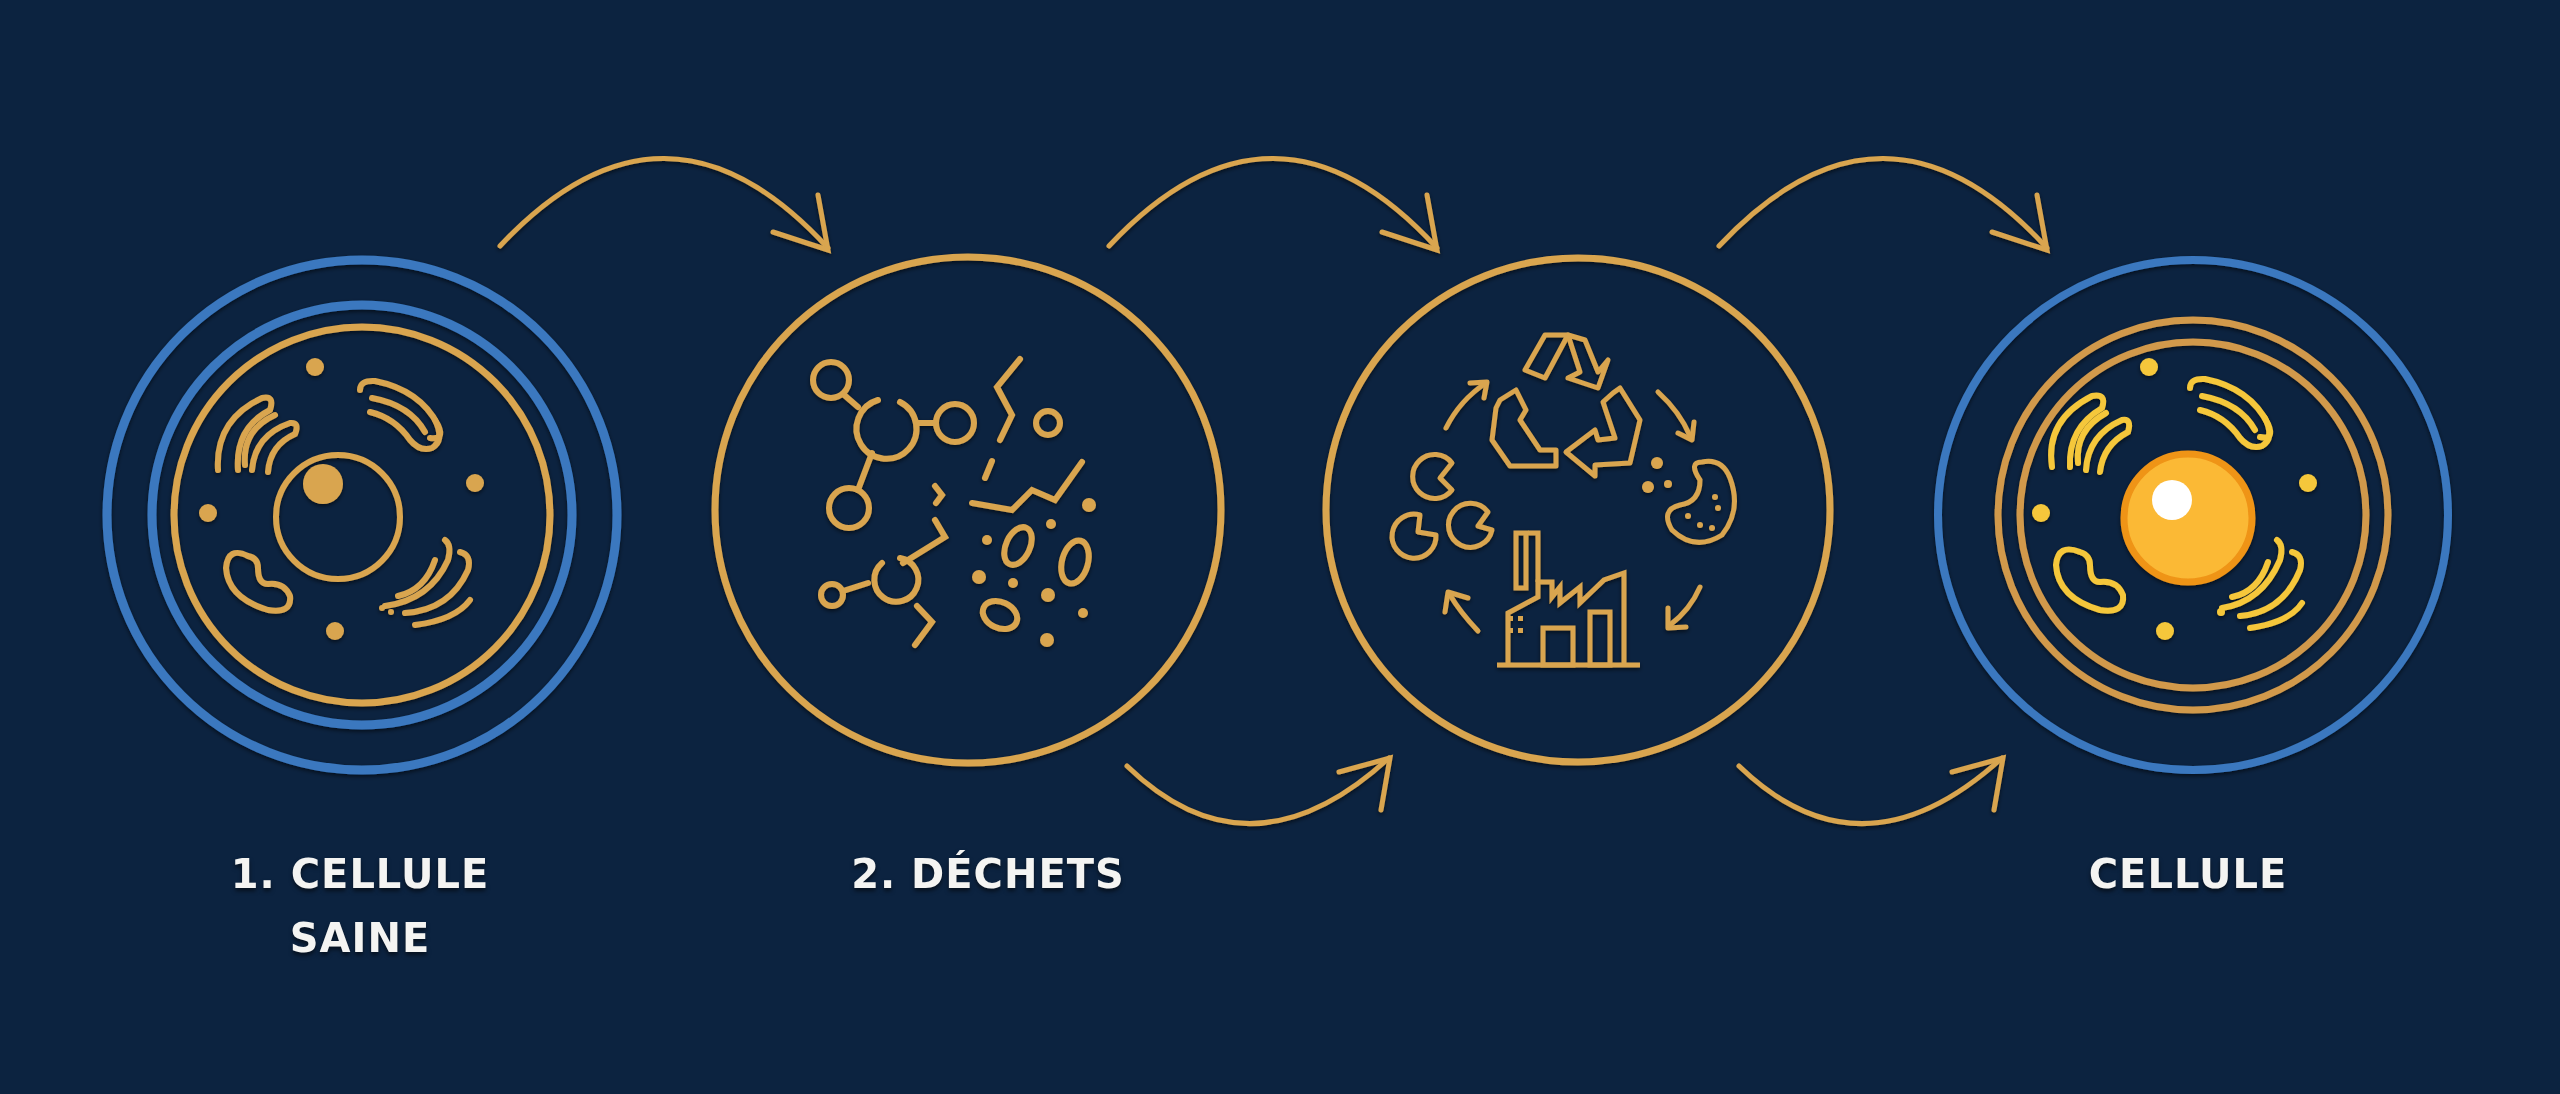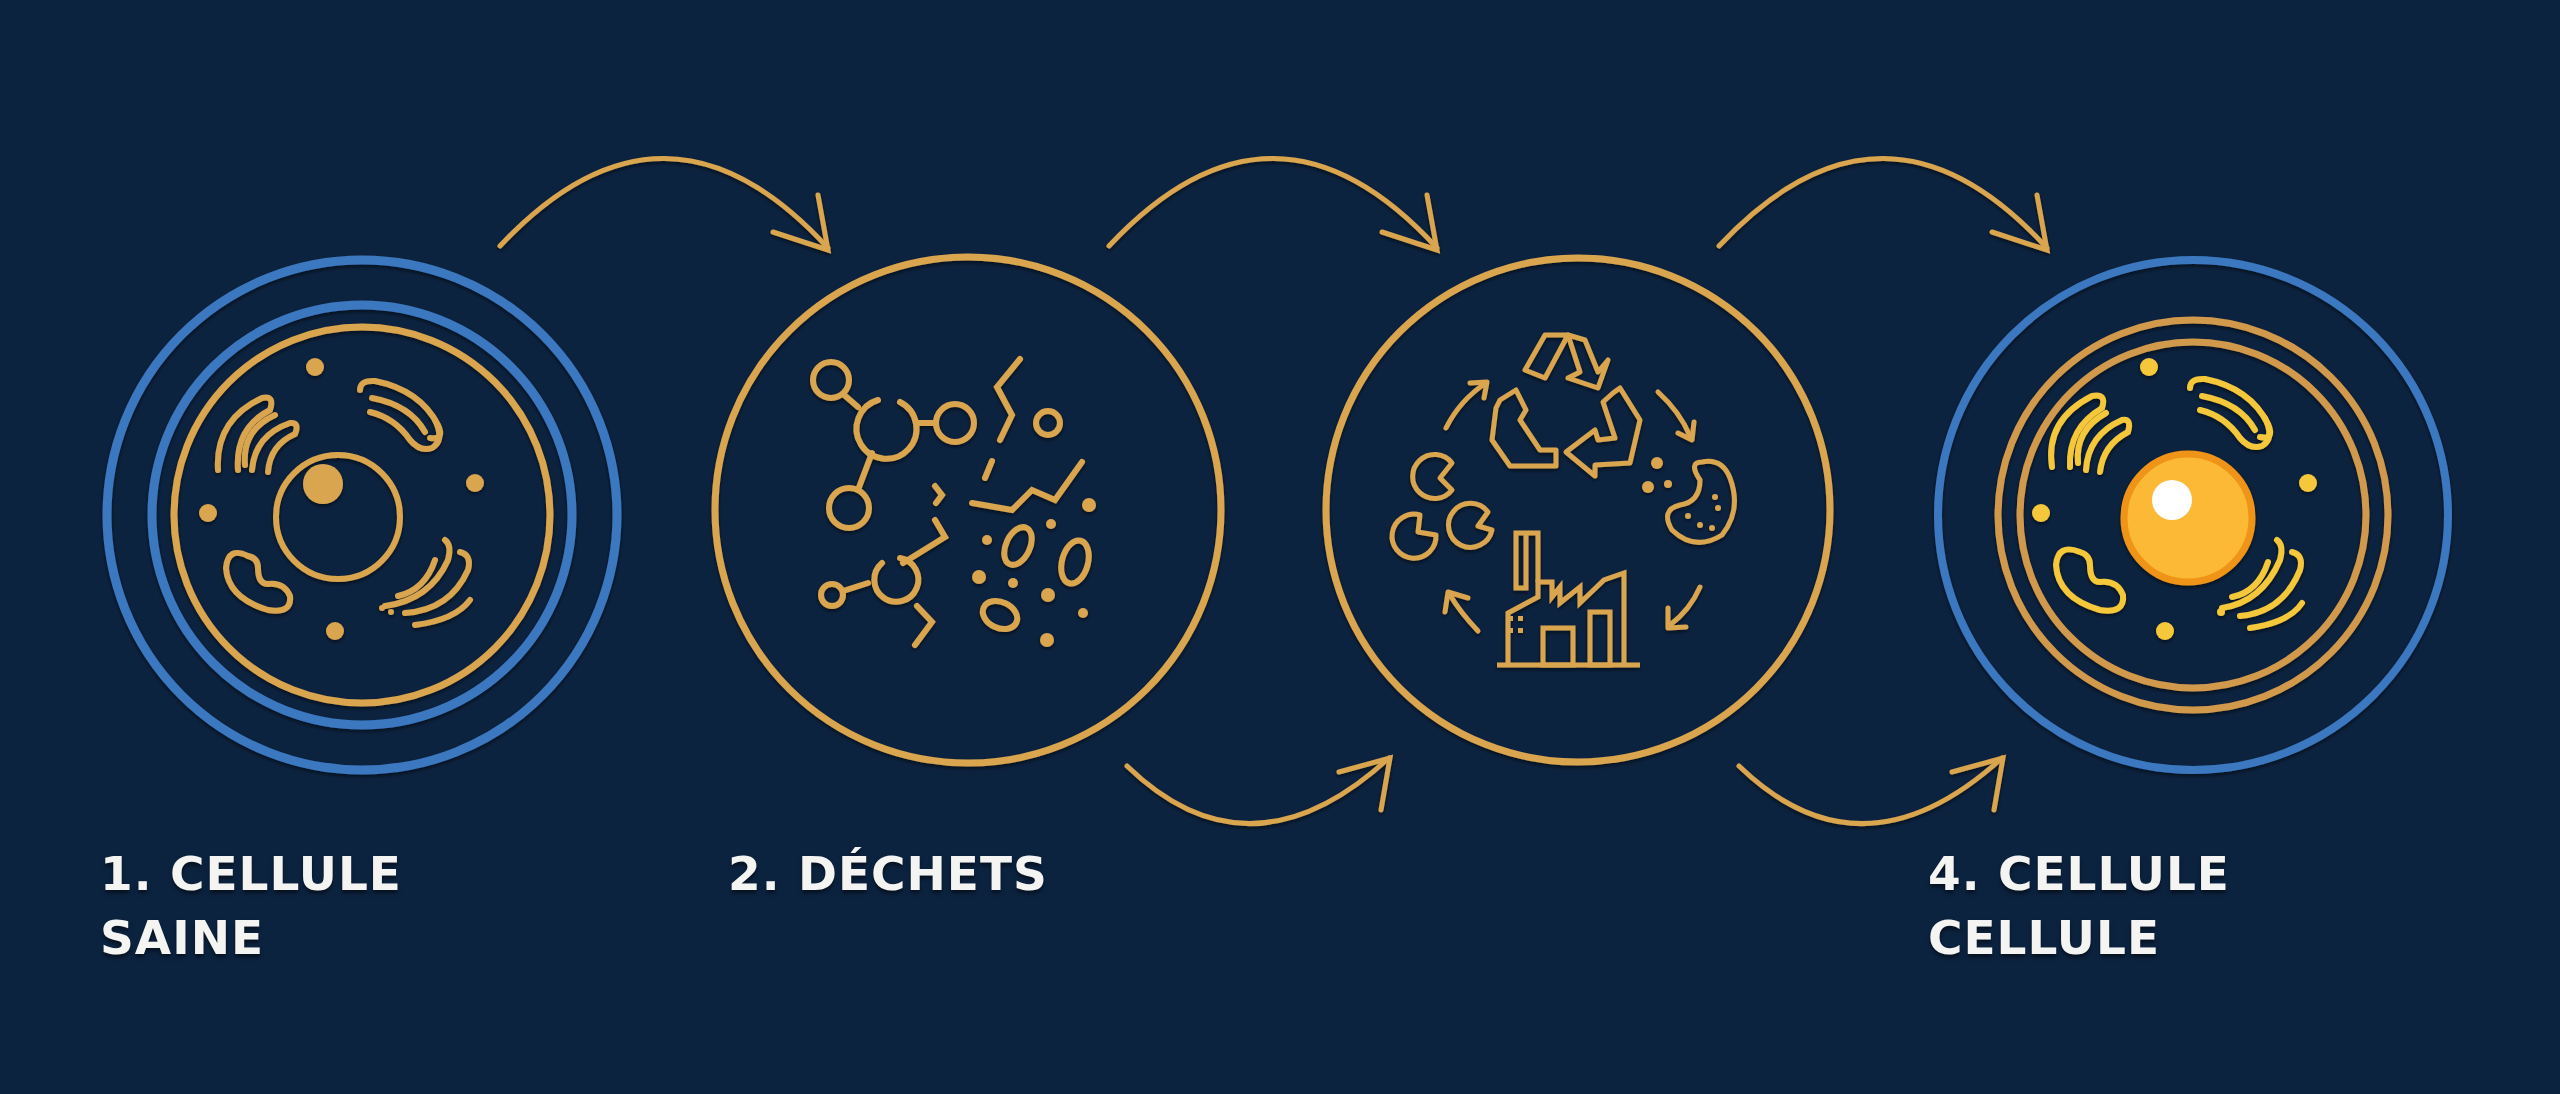--- a/index.html
+++ b/index.html
@@ -7,25 +7,25 @@
     width: 2560px; height: 1094px; overflow: hidden;
     background: #0c2340;
     font-family: "DejaVu Sans", "Liberation Sans", sans-serif;
     position: relative;
   }
   #stage { position: absolute; left: 0; top: 0; width: 2560px; height: 1094px; }
   .label {
     position: absolute;
     top: 842px;
     width: 520px;
-    text-align: left;
+    text-align: center;
     color: #f4f4f2;
     font-family: "DejaVu Sans", sans-serif;
     font-weight: bold;
-    font-size: 47px;
+    font-size: 40px;
     letter-spacing: 1px;
     line-height: 64px;
     text-shadow: 0 3px 4px rgba(0,0,0,0.55);
   }
   .label span { display: block; }
 </style>
 </head>
 <body>
 
 <svg id="stage" width="2560" height="1094" viewBox="0 0 2560 1094" xmlns="http://www.w3.org/2000/svg">
@@ -219,15 +219,14 @@
 <div class="label" style="left:100px;">
   <span>1. CELLULE</span>
   <span>SAINE</span>
 </div>
 <div class="label" style="left:728px;">
   <span>2. DÉCHETS</span>
 </div>
 <div class="label" style="left:1318px;">
 </div>
 <div class="label" style="left:1928px;">
-  <span>4. CELLULE</span>
   <span>CELLULE</span>
 </div>
 
 </body></html>

